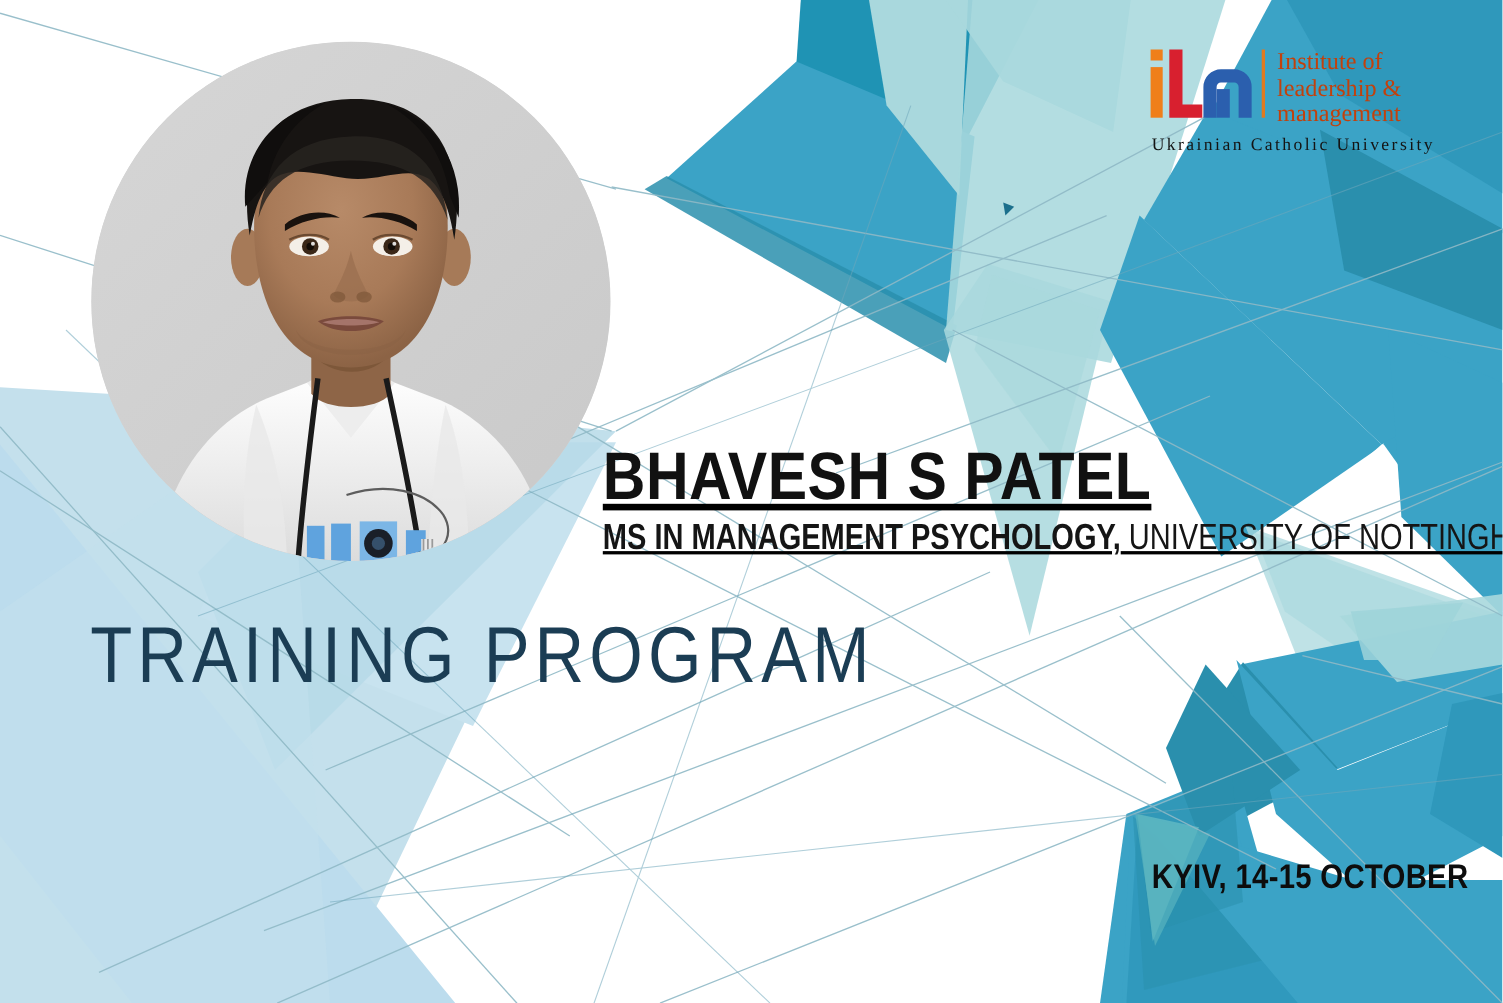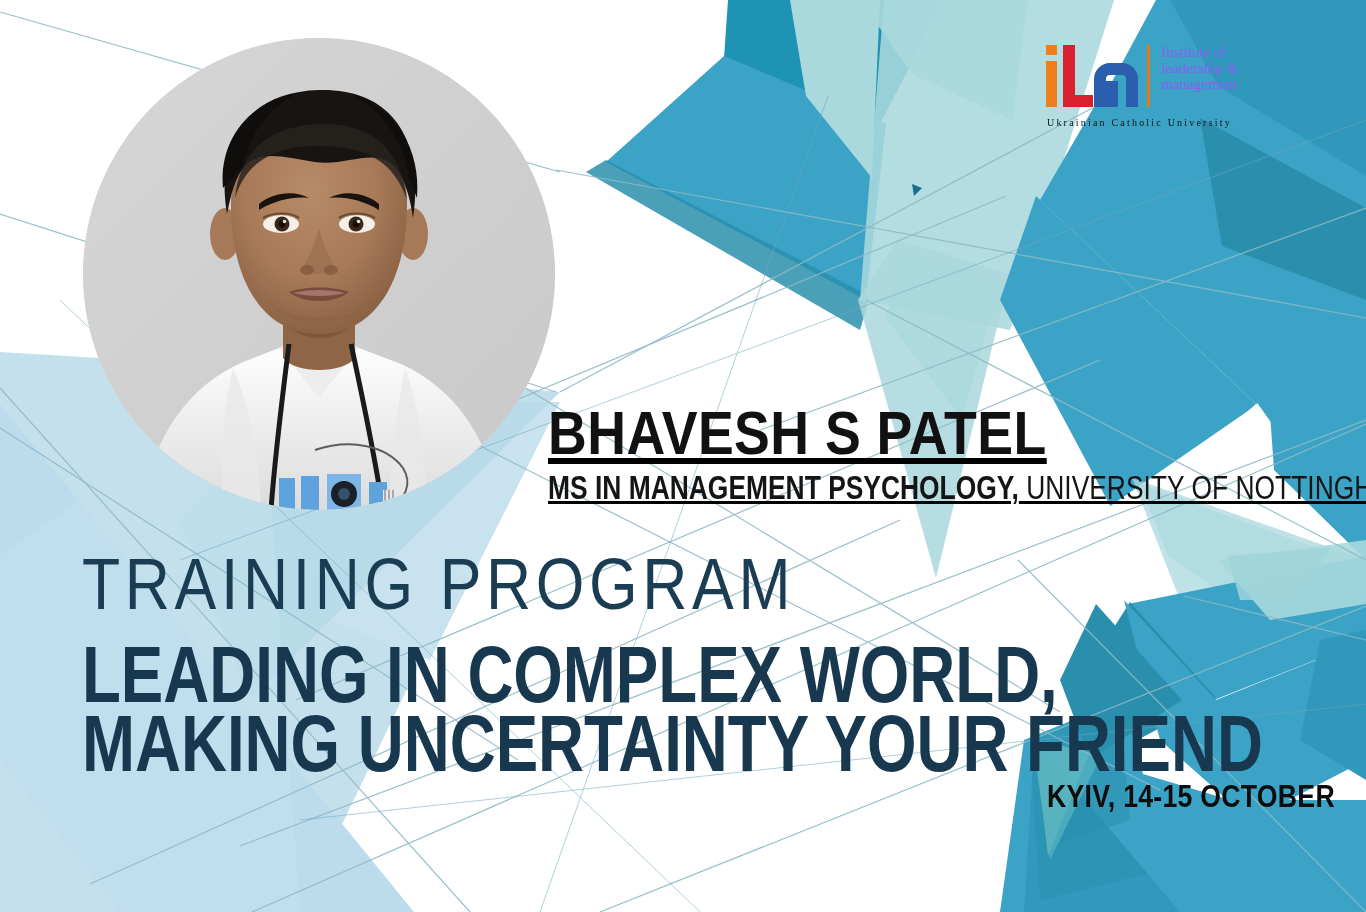--- a/index.html
+++ b/index.html
@@ -80,21 +80,21 @@
   }
   #credential-school {
     font-family: "Liberation Sans Narrow", "Liberation Sans", sans-serif;
     font-weight: 400;
     letter-spacing: 0px;
   }
 
   #program-block {
     position: absolute;
     left: 82px;
-    top: 548px;
+    top: 560px;
     width: 1000px;
   }
   #program-eyebrow {
     font-family: "Liberation Sans Narrow", "Liberation Sans", sans-serif;
     font-weight: 400;
     font-size: 68px;
     line-height: 1;
     letter-spacing: 5px;
     color: #1b3d54;
     transform: scaleX(0.92) scaleY(1.06);
@@ -152,29 +152,29 @@
   }
   #logo-divider {
     width: 3px;
     height: 62px;
     background: #e07a1f;
     margin: 2px 11px 0 9px;
     flex: 0 0 auto;
   }
   #logo-wordmark {
     font-family: "Liberation Serif", serif;
-    font-size: 15px;
+    font-size: 22px;
     line-height: 1.07;
-    color: #8b5cf6;
+    color: #c2410c;
     white-space: nowrap;
     padding-top: 1px;
   }
   #logo-subtitle {
     font-family: "Liberation Serif", serif;
-    font-size: 10px;
+    font-size: 16px;
     letter-spacing: 2.2px;
     color: #141414;
     margin-top: 8px;
     white-space: nowrap;
     text-align: left;
     padding-left: 3px;
   }
 </style>
 </head>
 <body>
@@ -373,24 +373,20 @@
 
   <div id="speaker-block">
     <div id="speaker-name">BHAVESH S PATEL</div>
     <div id="speaker-credentials">
       <span id="credential-degree">MS IN MANAGEMENT PSYCHOLOGY,</span><span id="credential-school"> UNIVERSITY OF NOTTINGHAM.</span>
     </div>
   </div>
 
   <div id="program-block">
     <div id="program-eyebrow">TRAINING PROGRAM</div>
-    <div id="program-title">
-      <div class="title-line">LEADING IN COMPLEX WORLD,</div>
-      <div class="title-line">MAKING UNCERTAINTY YOUR FRIEND</div>
-    </div>
   </div>
 
   <div id="event-place-date">KYIV, 14-15 OCTOBER</div>
 
   <div id="logo-block">
     <div id="logo-row">
       <svg id="logo-mark" viewBox="0 0 94 66" xmlns="http://www.w3.org/2000/svg">
 
         <rect x="2" y="2" width="11" height="10" fill="#ef7f1a"></rect>
         <rect x="2" y="18" width="11" height="46" fill="#ef7f1a"></rect>

